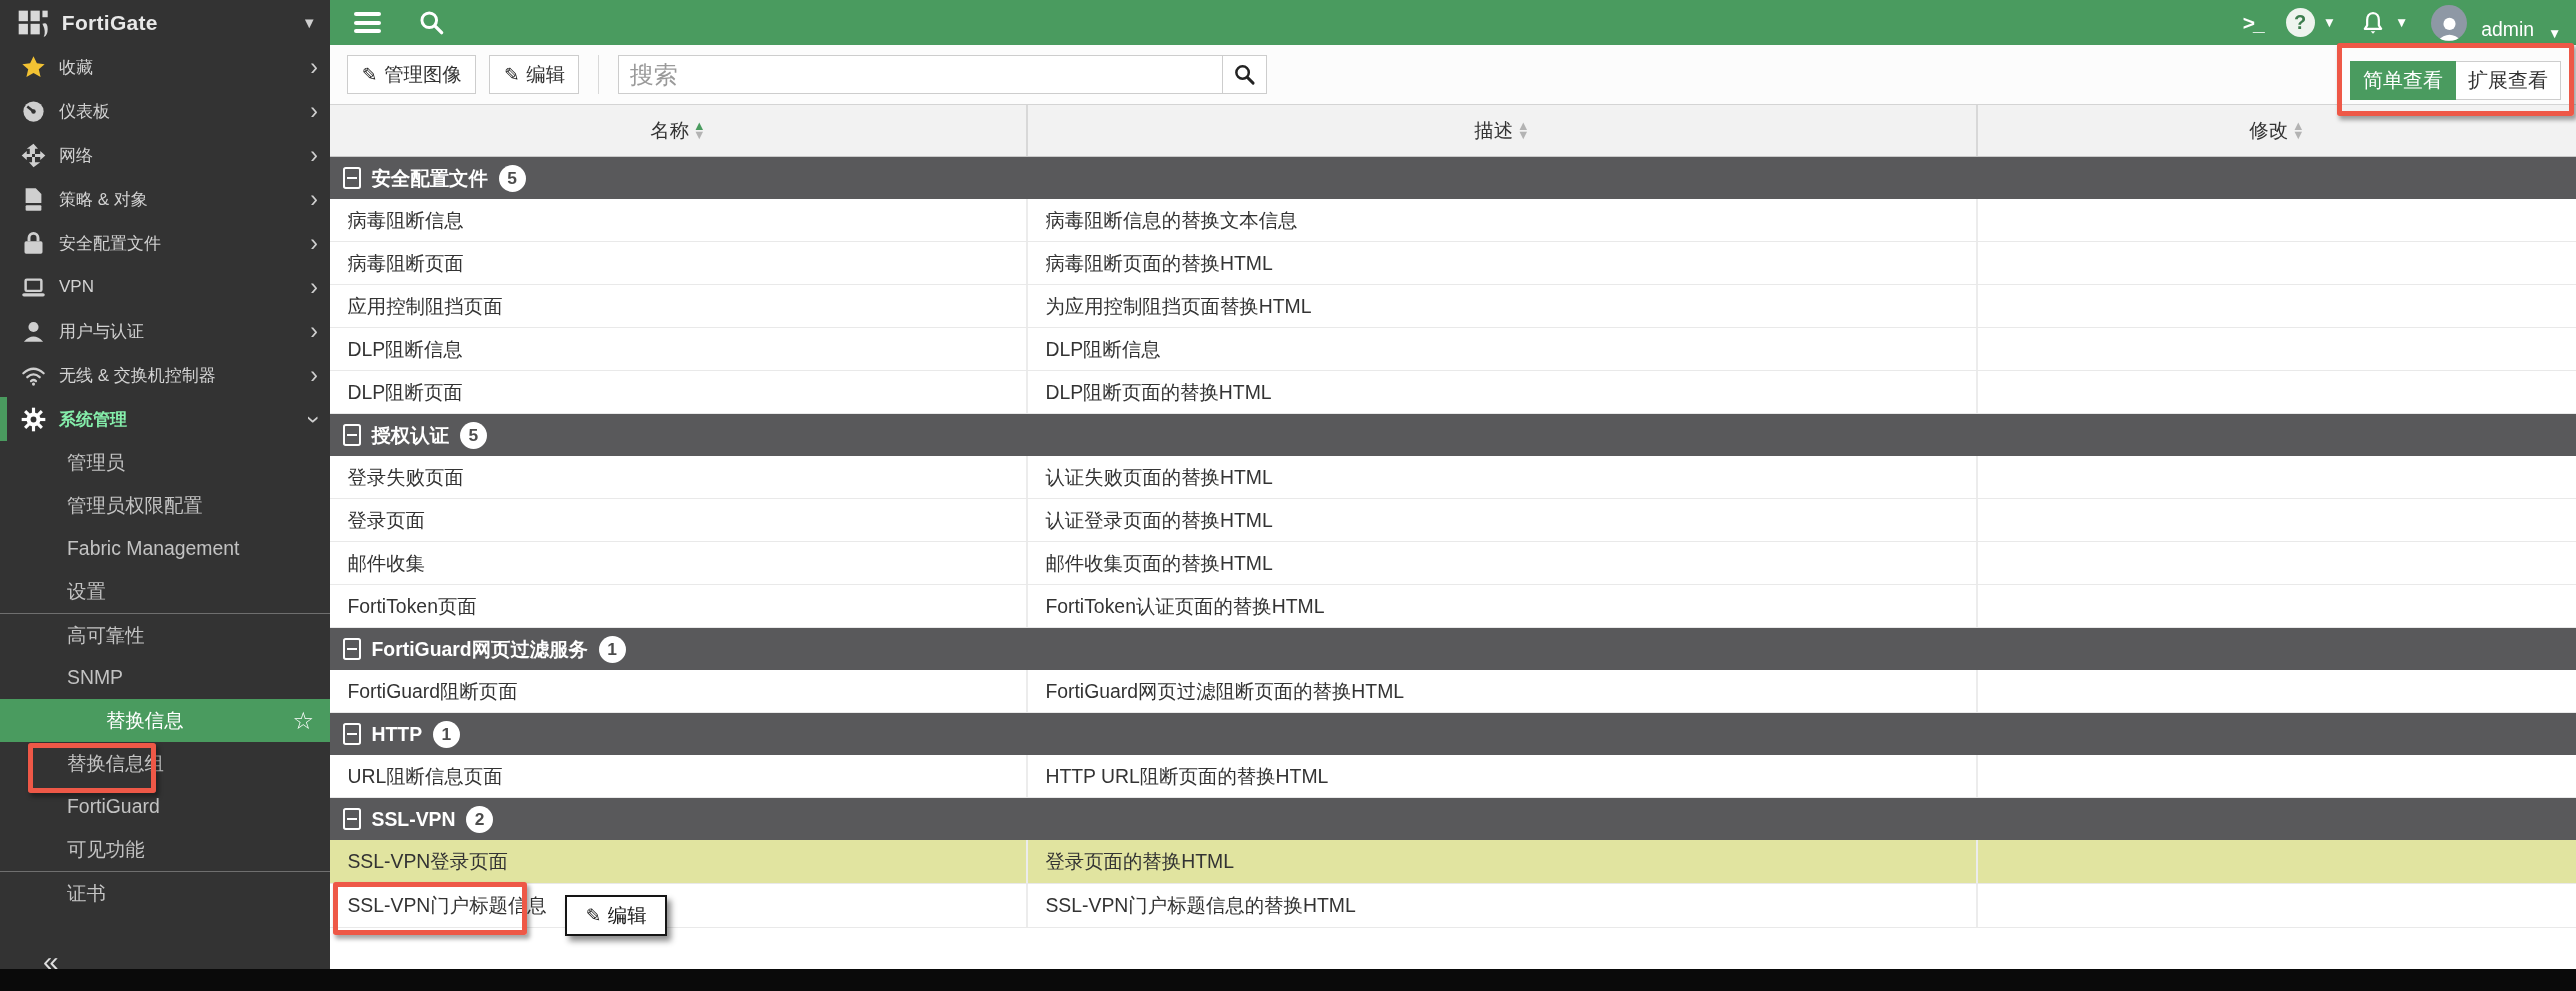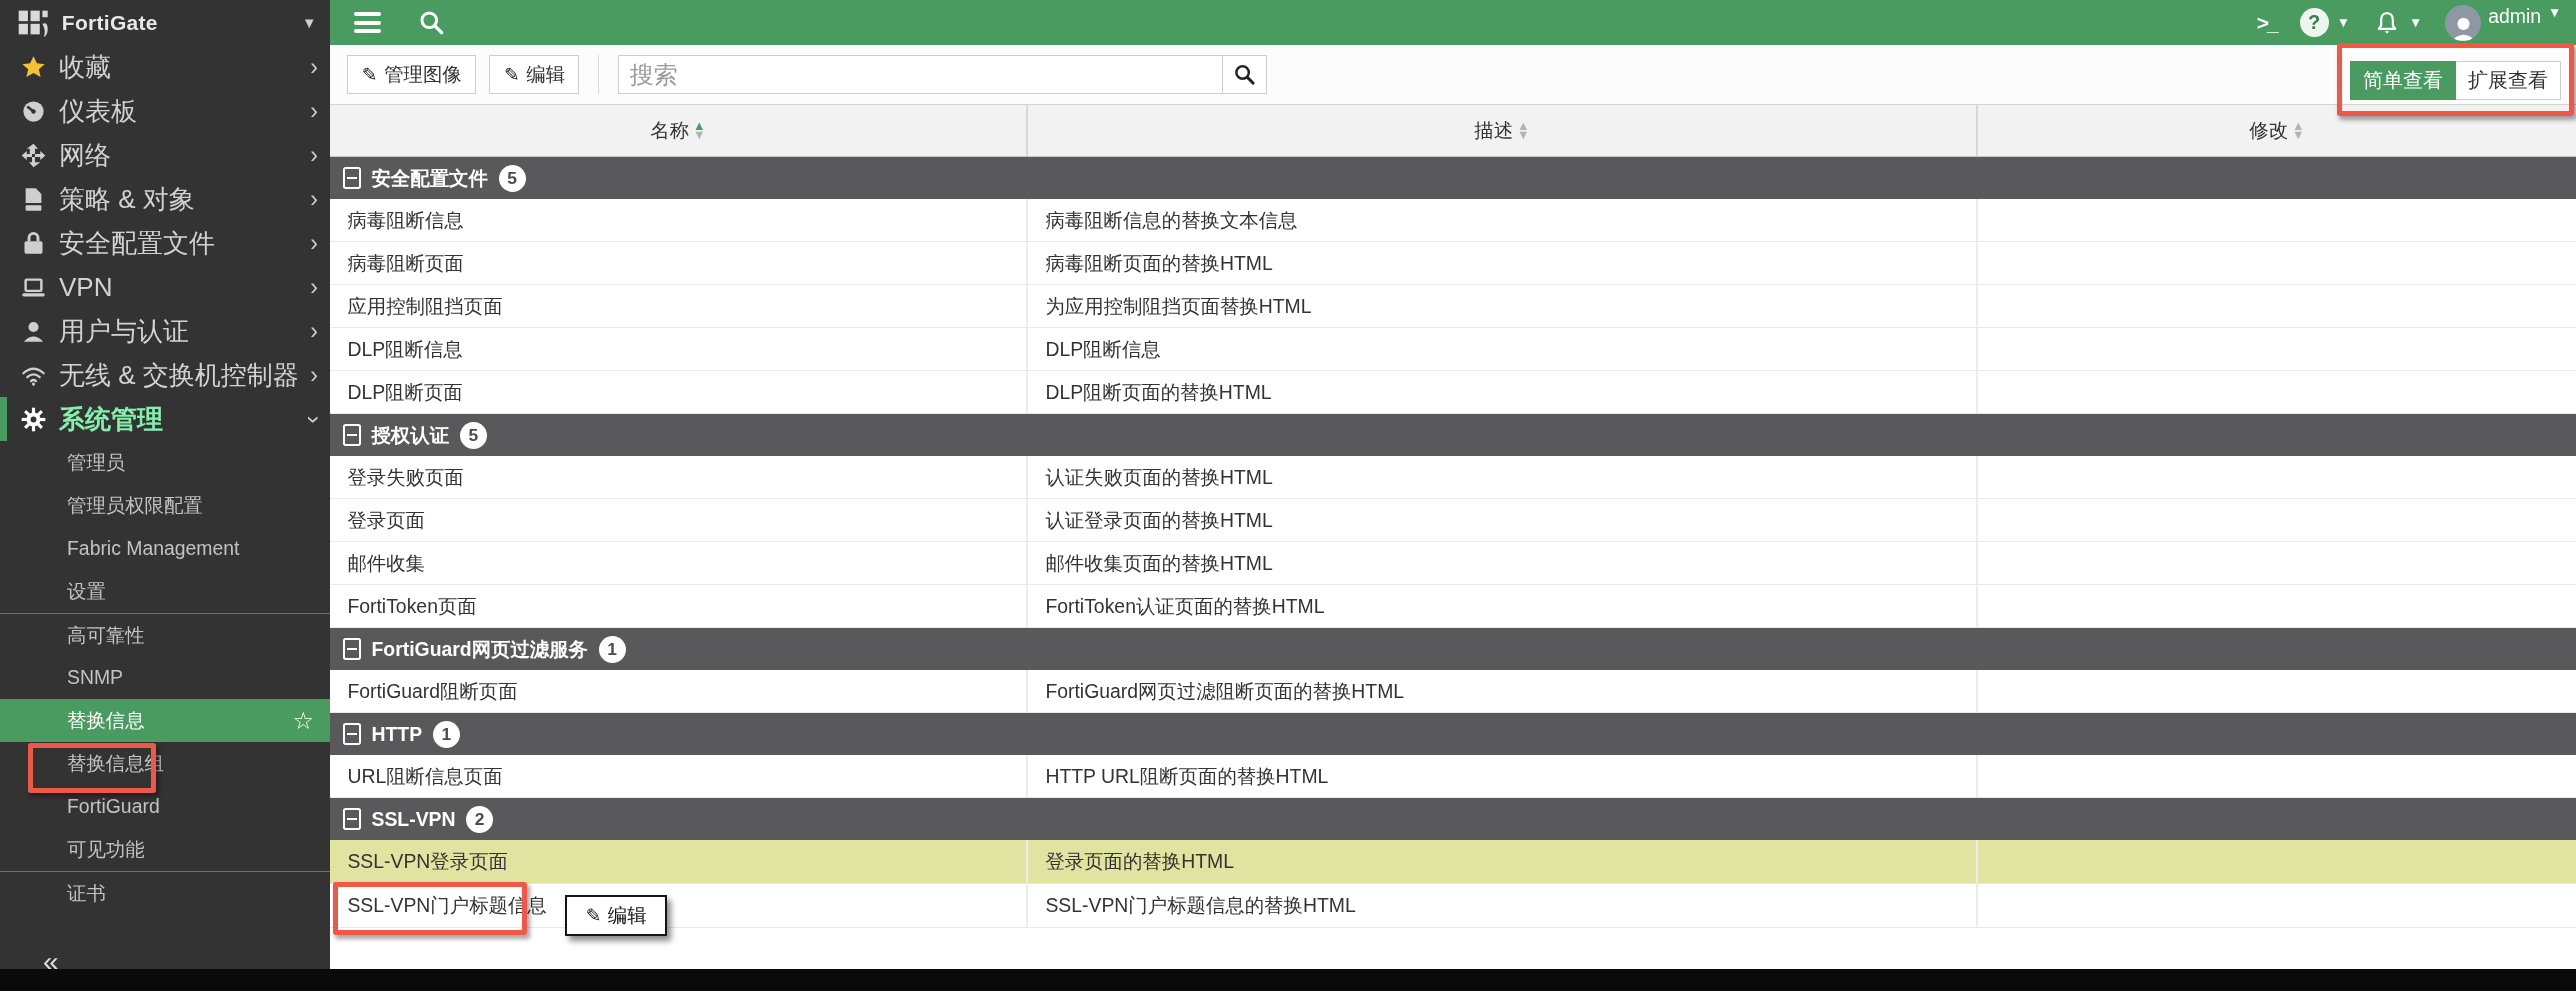--- a/index.html
+++ b/index.html
@@ -19,30 +19,30 @@
   .help-icon{width:29px;height:29px;border-radius:50%;background:#eef4ee;color:#3d7d4e;font-weight:bold;
              font-size:20px;display:flex;align-items:center;justify-content:center;}
   .caret{color:#fff;font-size:13.4px;}
   .avatar{width:36px;height:36px;border-radius:50%;background:#8e98a5;overflow:hidden;display:flex;align-items:flex-end;justify-content:center;}
   .admin-label{color:#fff;font-size:19.4px;}
 
   
   .sidebar{position:absolute;left:0;top:45px;width:330px;bottom:22px;background:#333333;overflow:hidden;}
   .s-item{height:44px;display:flex;align-items:center;padding:0 12px 0 20px;box-sizing:border-box;position:relative;cursor:pointer;}
   .s-item .ico{width:39px;display:flex;align-items:center;}
-  .s-item .lbl{color:#d2d2d2;font-size:26px;text-align:center;}
+  .s-item .lbl{color:#d2d2d2;font-size:17px;text-align:center;}
   .s-item .chev{margin-left:auto;color:#cfcfcf;font-size:23px;line-height:1;}
   .s-item.open .lbl{color:#86efac;font-weight:bold;}
   .s-item.open .chev{transform:rotate(90deg);}
   .s-item.open::before{content:"";position:absolute;left:0;top:0;width:6.7px;height:100%;background:#4a9b5f;}
   .s-sub{height:43px;display:flex;align-items:center;padding-left:67px;box-sizing:border-box;position:relative;cursor:pointer;}
   .s-sub .lbl{color:#c3c3c3;font-size:19.4px;}
   .s-sub.divided{border-top:1.3px solid #6f6f6f;}
   .s-sub.selected{background:#4a9b5f;}
-  .s-sub.selected .lbl{color:#fff;}
+  .s-sub.selected .lbl{color:#fff;margin-left:39px;}
   .s-sub .fav{margin-left:auto;margin-right:16px;color:#fff;font-size:24px;}
   .collapse-glyph{position:absolute;left:43px;bottom:-9.4px;color:#e0e0e0;font-size:28px;}
 
   
   .main{position:absolute;left:330px;top:45px;right:0;bottom:22px;background:#fff;overflow:hidden;}
   .toolbar{height:60px;box-sizing:border-box;background:#fcfcfc;border-bottom:1.3px solid #d4d4d4;
            display:flex;align-items:center;padding-left:17.4px;}
   .tbtn{height:39px;padding:0 13.4px;background:#fff;border:1.3px solid #cdcdcd;display:inline-flex;align-items:center;
         gap:6.7px;font-size:19.4px;color:#333;box-sizing:border-box;cursor:pointer;}
   .tbtn + .tbtn{margin-left:13.4px;}
@@ -133,21 +133,21 @@
         <span class="help-icon">?</span>
         <span class="caret">▼</span>
       </span>
       <span style="display:flex;align-items:center;gap:8px;">
         <svg width="28" height="28" viewBox="0 0 24 24">
           <path d="M12 3.5 C8.5 3.5 7 6.5 7 9.5 L7 14 L5 17 L19 17 L17 14 L17 9.5 C17 6.5 15.5 3.5 12 3.5 Z" fill="none" stroke="#fff" stroke-width="1.9" stroke-linejoin="round"></path>
           <path d="M10 19 L14 19 L12 21.3 Z" fill="#fff"></path>
         </svg>
         <span class="caret">▼</span>
       </span>
-      <span style="display:flex;align-items:flex-start;gap:7px;">
+      <span style="display:flex;align-items:flex-end;gap:14px;">
         <span class="avatar">
           <svg width="29" height="27" viewBox="0 0 24 22">
             <circle cx="12" cy="8" r="5" fill="#fff"></circle>
             <path d="M2 22 q10 -10 20 0 z" fill="#fff"></path>
           </svg>
         </span>
         <span class="admin-label">admin</span>
         <span class="caret">▼</span>
       </span>
     </div>

